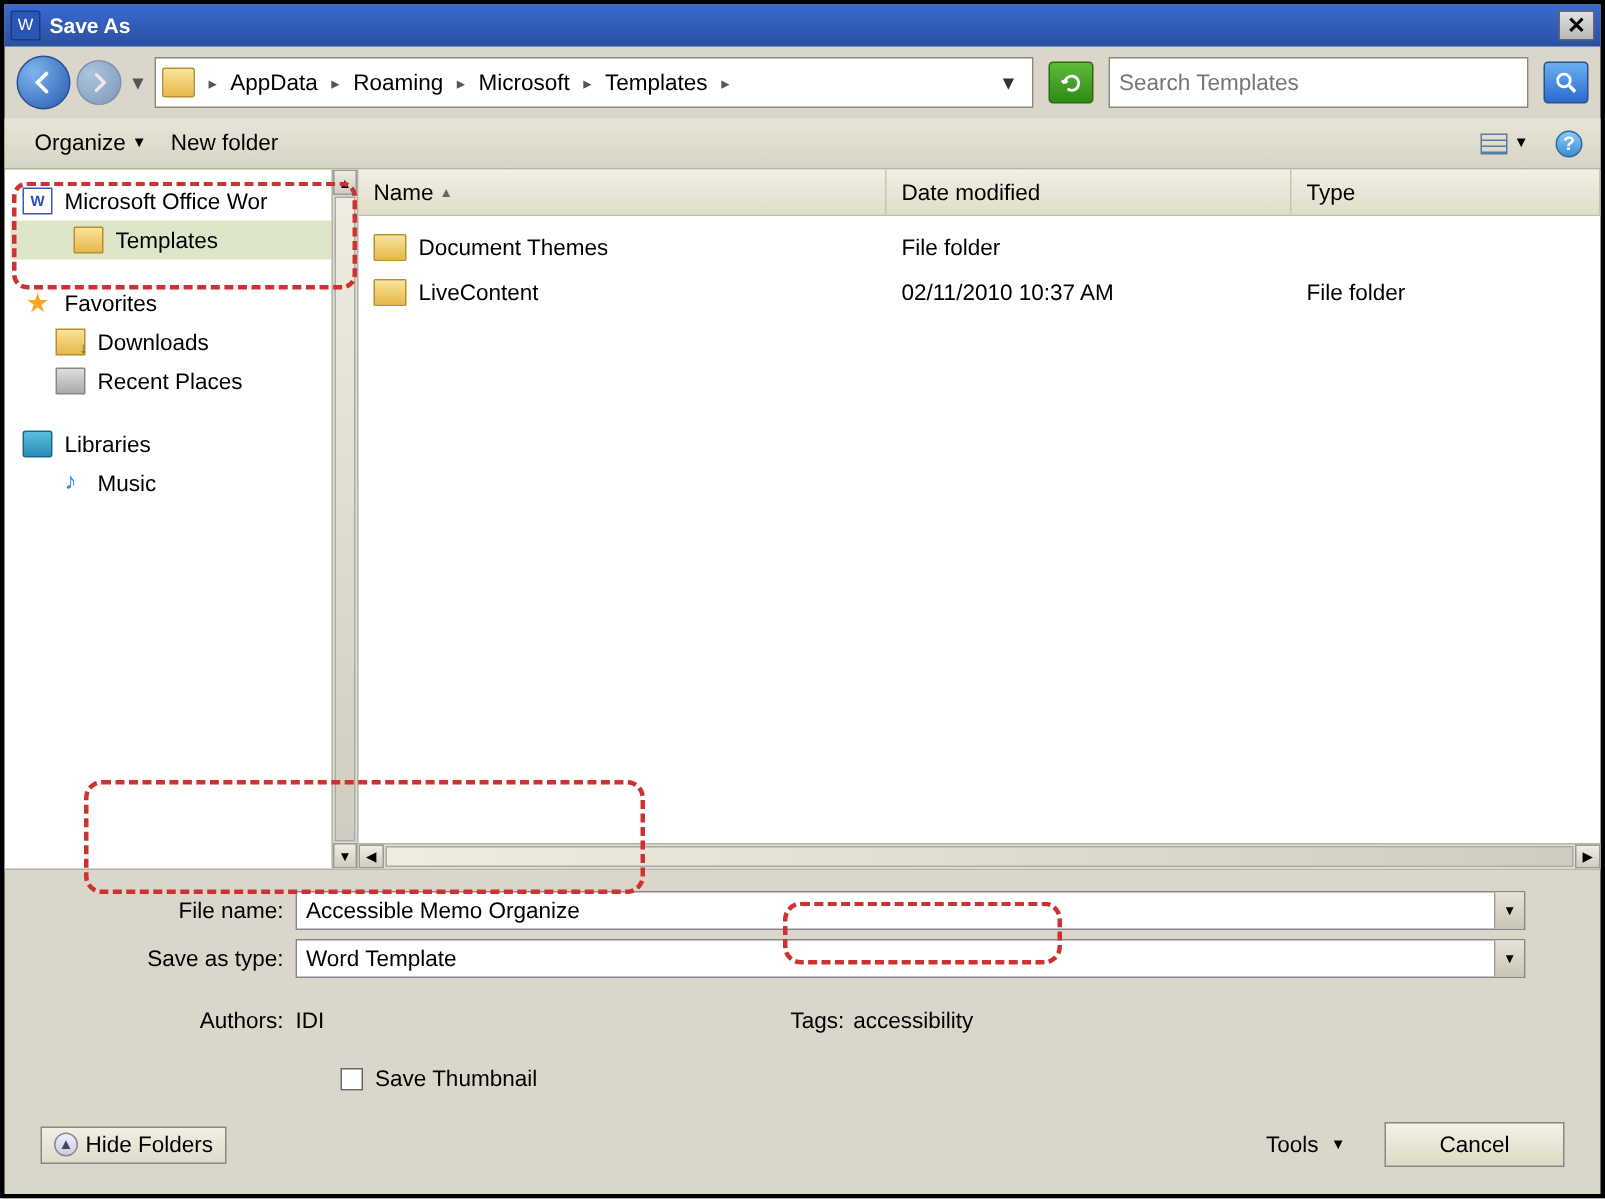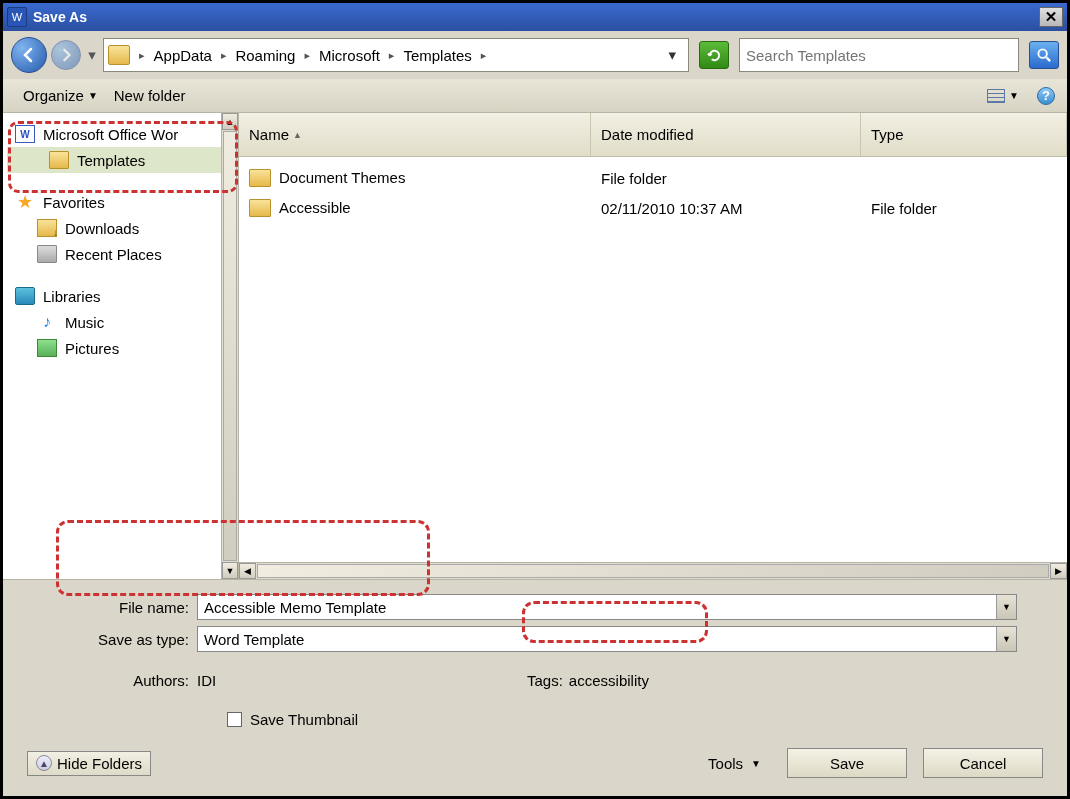--- a/index.html
+++ b/index.html
@@ -48,26 +48,26 @@
   .ic-recent { background:linear-gradient(#ddd,#aaa); border:1px solid #888; border-radius:1px;}
   .ic-lib { background:linear-gradient(#5bc0de,#2a8aba); border:1px solid #1a6a8a; border-radius:2px;}
   .ic-doc { background:#fff; border:1px solid #888; position:relative;}
   .ic-music { color:#1e88e5; font-size:16px; display:flex; align-items:center; justify-content:center;}
   .ic-pic { background:linear-gradient(#8de08d,#5ab05a); border:1px solid #3a8a3a; position:relative;}
   .side-scroll { position:absolute; right:0; top:0; bottom:0; width:17px; background:#e0ddd0; border-left:1px solid #b8b4a4; display:flex; flex-direction:column;}
   .scroll-btn { height:17px; background:linear-gradient(#f0ede0,#d0cdc0); border:1px solid #999; display:flex; align-items:center; justify-content:center; font-size:9px;}
   .scroll-thumb { flex:1; margin:1px; background:linear-gradient(#f0ede0,#d0cdc0); border:1px solid #aaa;}
 
   .fileview { flex:1; background:#fff; display:flex; flex-direction:column;}
-  .columns { height:44px; background: linear-gradient(#f2efe4,#e0ddc8); border-bottom:1px solid #c0bda8; display:flex; align-items:center;}
+  .columns { height:31px; background: linear-gradient(#f2efe4,#e0ddc8); border-bottom:1px solid #c0bda8; display:flex; align-items:center;}
   .col { padding:0 10px; border-right:1px solid #c8c5b0; height:100%; display:flex; align-items:center; gap:4px; color:#000;}
   .col .sort { font-size:9px; color:#666;}
   .filelist { flex:1; padding: 6px 0; position:relative;}
   .row { display:flex; align-items:center; height:30px; }
-  .row .rname { width: 352px; padding-left:10px; display:flex; align-items:flex-start; gap:8px;}
+  .row .rname { width: 352px; padding-left:10px; display:flex; align-items:center; gap:8px;}
   .row .rdate { width: 270px; padding-left:10px;}
   .row .rtype { padding-left:10px;}
   .row .fic { width:22px; height:18px; background:linear-gradient(#f9e39a,#e6b84a); border:1px solid #b8902c; border-radius:1px;}
   .hscroll { height:17px; background:#e0ddd0; border-top:1px solid #b8b4a4; display:flex;}
   .hscroll .scroll-btn{width:17px; height:auto;}
   .hscroll .hthumb{flex:1; margin:1px; background:linear-gradient(90deg,#f0ede0,#d0cdc0); border:1px solid #aaa;}
   
   .dashed { position:absolute; border:3px dashed #cc3232; border-radius:10px; pointer-events:none;}
   .dash1 { left:5px; top:118px; width:230px; height:72px; }
   .dash2 { left:53px; top:517px; width:374px; height:76px; border-radius:12px;}
@@ -191,24 +191,20 @@
         </div>
         <div style="height:16px"></div>
         <div class="side-item">
           <div class="side-ic ic-lib"></div>
           <span>Libraries</span>
         </div>
         <div class="side-item" style="padding-left:30px">
           <div class="side-ic ic-music">♪</div>
           <span>Music</span>
         </div>
-        <div class="side-item" style="padding-left:30px">
-          <div class="side-ic ic-pic"></div>
-          <span>Pictures</span>
-        </div>
       </div>
       <div class="side-scroll">
         <div class="scroll-btn">▲</div>
         <div class="scroll-thumb"></div>
         <div class="scroll-btn">▼</div>
       </div>
     </div>
 
     <div class="fileview">
       <div class="columns">
@@ -227,39 +223,39 @@
         <div class="row">
           <div class="rname">
               <div class="fic"></div>
               <span>Document Themes</span>
             </div>
           <div class="rtype"><span>File folder</span></div>
         </div>
         <div class="row">
           <div class="rname">
               <div class="fic"></div>
-              <span>Accessible</span>
+              <span>LiveContent</span>
             </div>
           <div class="rdate"><span>02/11/2010 10:37 AM</span></div>
           <div class="rtype"><span>File folder</span></div>
         </div>
       </div>
       <div class="hscroll">
         <div class="scroll-btn">◀</div>
         <div class="hthumb"></div>
         <div class="scroll-btn">▶</div>
       </div>
     </div>
   </div>
 
   <div class="bottom">
     <div class="formrow">
       <label>File name:</label>
       <div class="field">
-        <span>Accessible Memo Template</span>
+        <span>Accessible Memo Organize</span>
         <div class="dd">▼</div>
       </div>
     </div>
     <div class="formrow">
       <label>Save as type:</label>
       <div class="field">
         <span>Word Template</span>
         <div class="dd">▼</div>
       </div>
     </div>
@@ -280,23 +276,20 @@
     <div class="hide-btn">
       <div class="hide-ic">▲</div>
       <span>Hide Folders</span>
     </div>
     <div class="spacer"></div>
     <div class="tools">
       <span>Tools</span>
       <span style="font-size:10px;">▼</span>
     </div>
     <div class="btn">
-        <span>Save</span>
-      </div>
-    <div class="btn">
         <span>Cancel</span>
       </div>
   </div>
 
   <div class="dashed dash1"></div>
   <div class="dashed dash2"></div>
   <div class="dashed dash3"></div>
 </div>
 
 </body></html>

